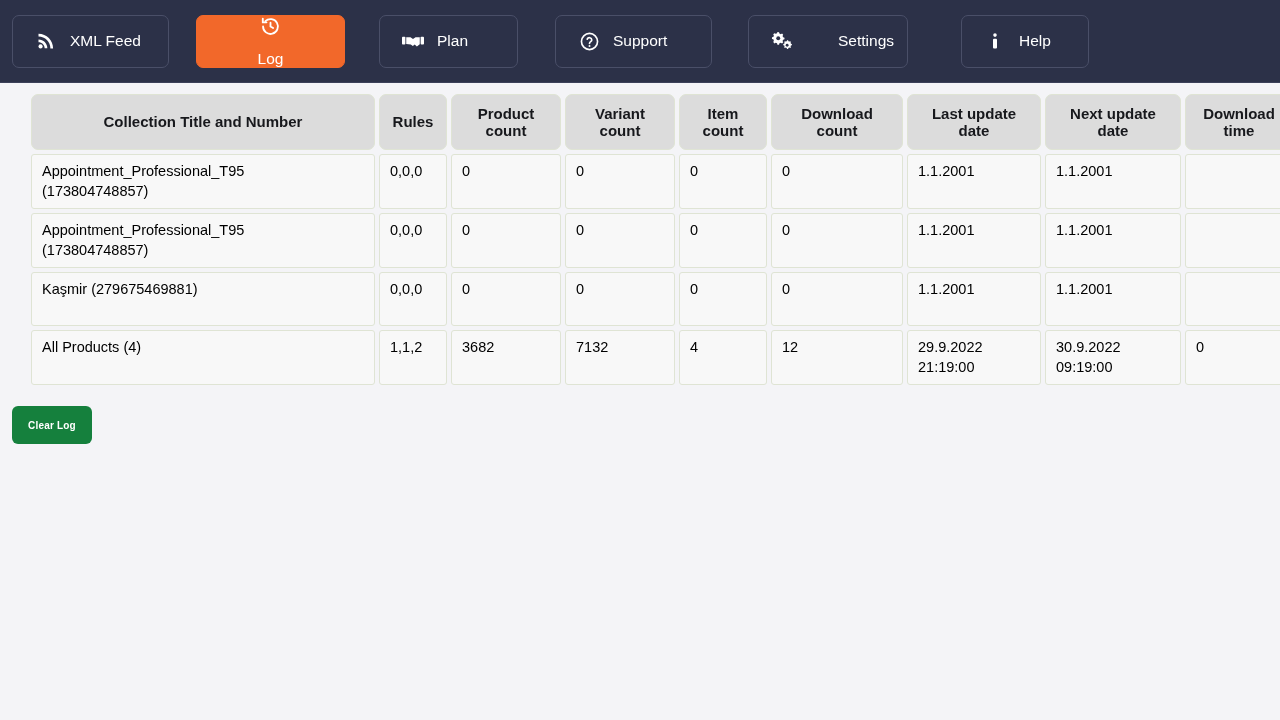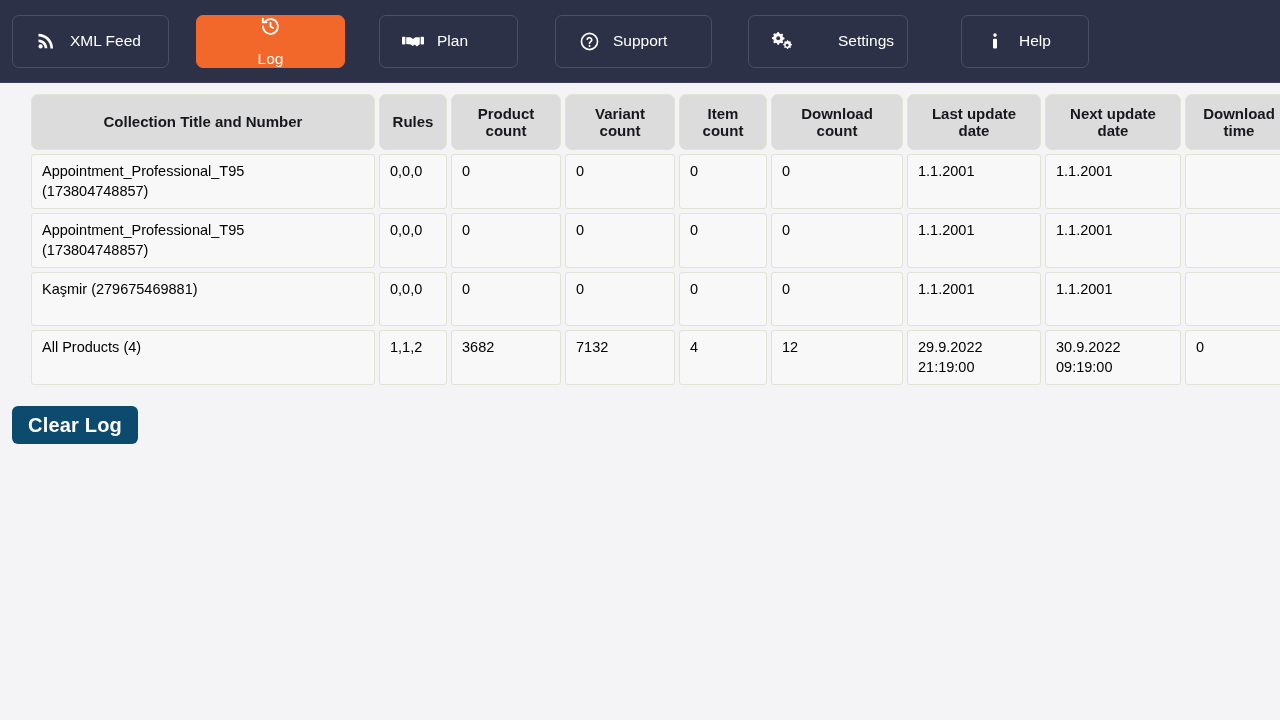--- a/index.html
+++ b/index.html
@@ -112,26 +112,26 @@
   col.c-down  { width: 132px; }
   col.c-last  { width: 134px; }
   col.c-next  { width: 136px; }
   col.c-shop  { width: 108px; }
   col.c-extra { width: 90px; }
 
   
   #clearlog {
     position: absolute;
     top: 406px; left: 12px;
-    background: #0c4a6e;
+    background: #15803d;
     color: #ffffff;
     border: none;
     border-radius: 6px;
     font-family: "Liberation Sans", sans-serif;
-    font-size: 20px;
+    font-size: 10px;
     font-weight: bold;
     padding: 0 16px;
     height: 38px;
     cursor: pointer;
     letter-spacing: .2px;
   }
 </style>
 </head>
 <body>
 

